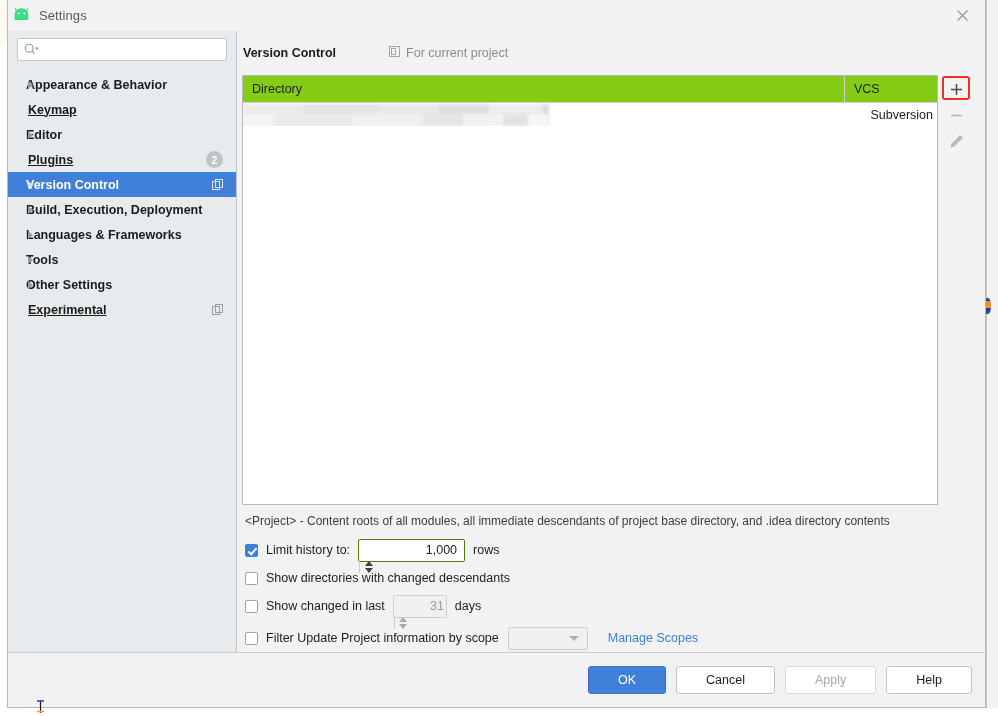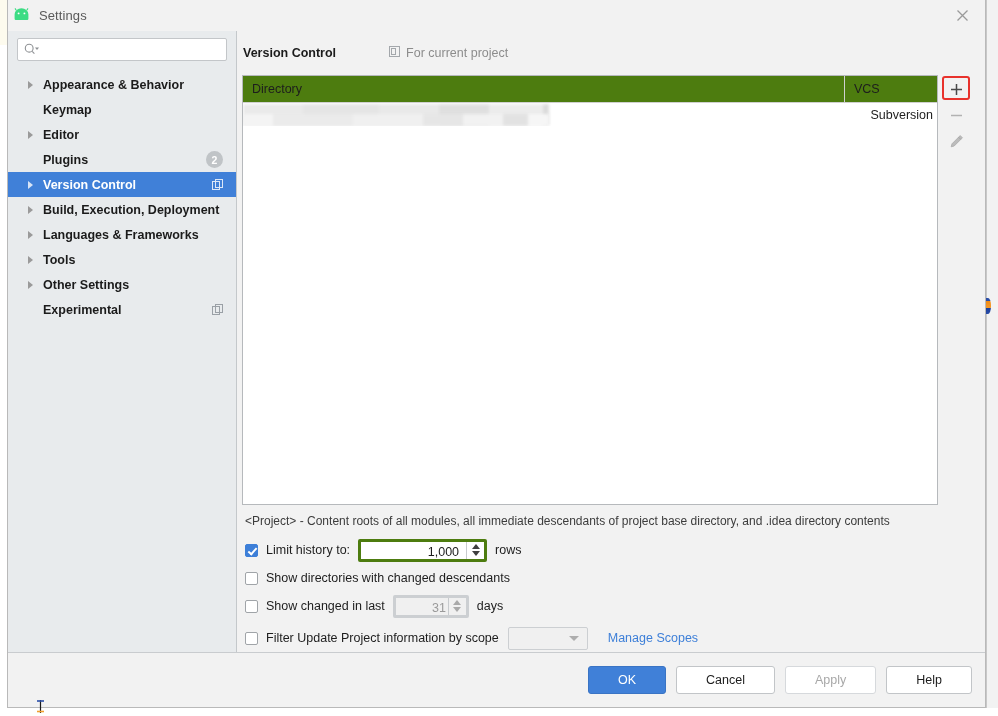--- a/index.html
+++ b/index.html
@@ -153,22 +153,22 @@
   }
   .tree-arrow {
     position: absolute;
     left: 20px;
     width: 0; height: 0;
     border-left: 5px solid #9a9a9a;
     border-top: 4px solid transparent;
     border-bottom: 4px solid transparent;
   }
   .tree-item.selected .tree-arrow { border-left-color: #d8e4f6; }
-  .tree-label { margin-left: 17px; white-space: nowrap; }
-  .tree-item.no-arrow .tree-label { margin-left: 17px; }
+  .tree-label { white-space: nowrap; }
+  .tree-item.no-arrow .tree-label { margin-left: 2px; text-decoration: underline; }
   .badge {
     position: absolute;
     right: 13px;
     width: 17px; height: 17px;
     border-radius: 50%;
     background: #c0c4c7;
     color: #ffffff;
     font-size: 10.5px;
     font-weight: bold;
     display: flex;
@@ -225,21 +225,21 @@
     background: #ffffff;
     box-sizing: border-box;
     display: flex;
     flex-direction: column;
     min-width: 0;
   }
   .table-head {
     display: flex;
     height: 26px;
     min-height: 26px;
-    background: #4d7c0f;
+    background: #84cc16;
     border-bottom: 1px solid #d0d0d0;
     align-items: center;
   }
   .th {
     font-size: 12.5px;
     color: #1d1d1d;
     padding-left: 9px;
     box-sizing: border-box;
     height: 100%;
     display: flex;
@@ -364,25 +364,26 @@
     width: 3px; height: 7px;
     border: solid #ffffff;
     border-width: 0 2px 2px 0;
     transform: rotate(42deg);
   }
   .opt-label { font-size: 12.5px; color: #1d1d1d; }
 
   .spinner {
     display: flex;
     height: 23px;
-    border: 3px solid #4d7c0f;
+    border: 1px solid #4d7c0f;
     background: #ffffff;
     box-sizing: border-box;
     margin: 9px 8px;
     border-radius: 2px;
+    flex-direction: column;
   }
   .spinner.disabled { background: #f0f0f0; border-color: #cccfd2; }
   .spin-val {
     width: 105px;
     text-align: right;
     padding-right: 7px;
     font-size: 12.5px;
     line-height: 21px;
     color: #1d1d1d;
     box-sizing: border-box;

